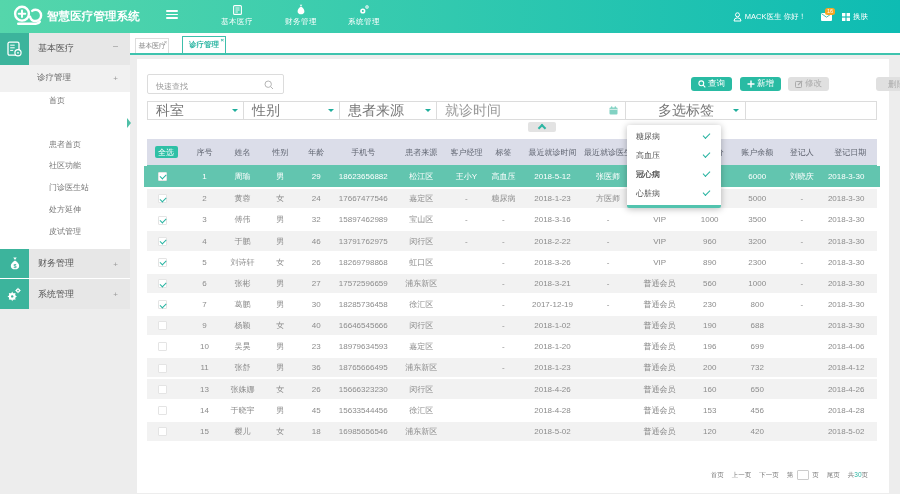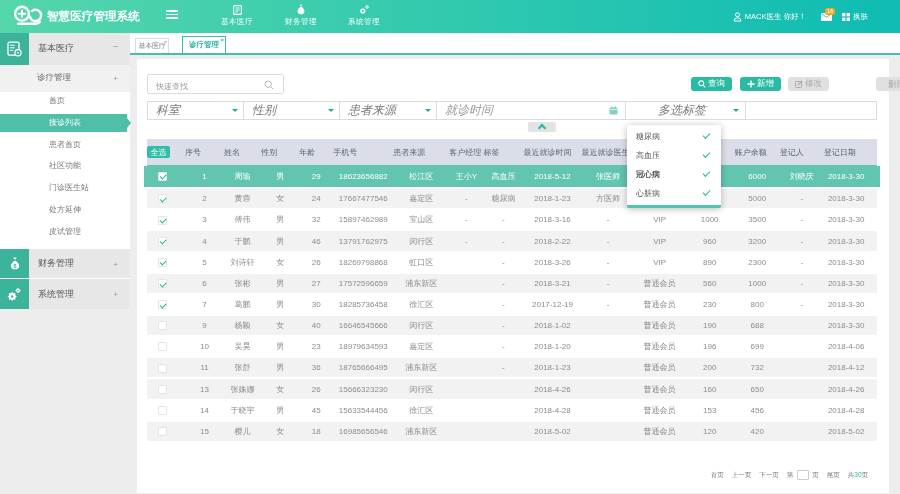--- a/index.html
+++ b/index.html
@@ -43,30 +43,30 @@
 #search .ph{position:absolute;left:8px;top:6px;font-size:8px;color:#9a9a9a;}
 
 
 .btn{position:absolute;top:77px;width:41px;height:14px;border-radius:3px;color:#fff;font-size:8.5px;display:flex;align-items:center;justify-content:center;gap:2px;}
 .btn.teal{background:#29bba3;}
 .btn.gray{background:#e0e0e0;color:#ababab;}
 
 
 #filters{position:absolute;left:147px;top:101px;width:730px;height:19px;border:1px solid #dcdcdc;background:#fff;}
 .fseg{position:absolute;top:0;height:17px;border-right:1px solid #dcdcdc;display:flex;align-items:center;}
-.flabel{font-size:12px;color:#777;margin-left:8px;font-style:italic;}
+.flabel{font-size:14px;color:#777;margin-left:8px;}
 .fcaret{position:absolute;width:0;height:0;border-left:3.2px solid transparent;border-right:3.2px solid transparent;border-top:3.2px solid #1fae9c;top:7px;}
 
 
 #pill{position:absolute;left:528px;top:122px;width:28px;height:9.5px;background:#e3e3e3;border-radius:2px;}
 #pill .chev{position:absolute;left:10.5px;top:3px;width:6px;height:6px;border-left:2px solid #2db6a3;border-top:2px solid #2db6a3;transform:rotate(45deg);}
 
 
 table{border-collapse:collapse;table-layout:fixed;position:absolute;left:147px;top:139px;width:729.5px;font-size:8px;}
-th{background:#dbdde9;color:#5f6470;font-weight:normal;font-size:8px;height:26px;text-align:left;overflow:hidden;white-space:nowrap;}
+th{background:#dbdde9;color:#5f6470;font-weight:normal;font-size:8px;height:26px;text-align:center;overflow:hidden;white-space:nowrap;}
 td{height:21.15px;text-align:center;color:#8c8c8c;overflow:hidden;white-space:nowrap;border-bottom:2px solid #fff;}
 td:first-child{padding-right:7px;}
 tr.stripe td{background:#f2f2f2;}
 tr.sel td{background:#62c5af;color:#fff;height:23.2px;}
 .qx{display:inline-block;background:#2ec0a6;color:#fff;border-radius:2px;padding:0.5px 3.5px;font-size:8px;}
 .cb{display:inline-block;width:9px;height:9px;background:#fff;border:1px solid #e4e4e4;border-radius:1px;position:relative;vertical-align:middle;}
 .cb.ck:after{content:"";position:absolute;left:1.2px;top:1.6px;width:5.2px;height:2.8px;border-left:1.7px solid #26b3a0;border-bottom:1.7px solid #26b3a0;transform:rotate(-45deg);}
 td:last-child{padding-right:8px;}
 .patchL{position:absolute;left:144px;top:166px;width:4px;height:21px;background:#62c5af;}
 .patchR{position:absolute;left:876px;top:166px;width:3.5px;height:21px;background:#62c5af;}
@@ -162,21 +162,20 @@
           <circle cx="11" cy="11.8" r="0.9" fill="#fff"></circle>
         </svg>
     </div>
     <div class="stxt">基本医疗</div>
     <div style="position:absolute;right:12px;top:13px;width:5px;height:1.2px;background:#b5b5b5;"></div>
   </div>
 
   <div class="sub2">诊疗管理<span style="position:absolute;right:12px;top:9px;font-size:8px;color:#999;">+</span></div>
 
   <div class="subitem" style="top:57.3px;">首页</div>
-  <div id="selitem">接诊列表</div>
   <div id="selarrow"></div>
   <div class="subitem" style="top:100.6px;">患者首页</div>
   <div class="subitem" style="top:122.2px;">社区功能</div>
   <div class="subitem" style="top:143.9px;">门诊医生站</div>
   <div class="subitem" style="top:165.5px;">处方延伸</div>
   <div class="subitem" style="top:188px;">皮试管理</div>
 
   <div class="srow1" style="top:216px;height:28.9px;">
     <div class="sq" style="height:28.9px;">
       <svg width="14" height="15" viewBox="0 0 14 15">

